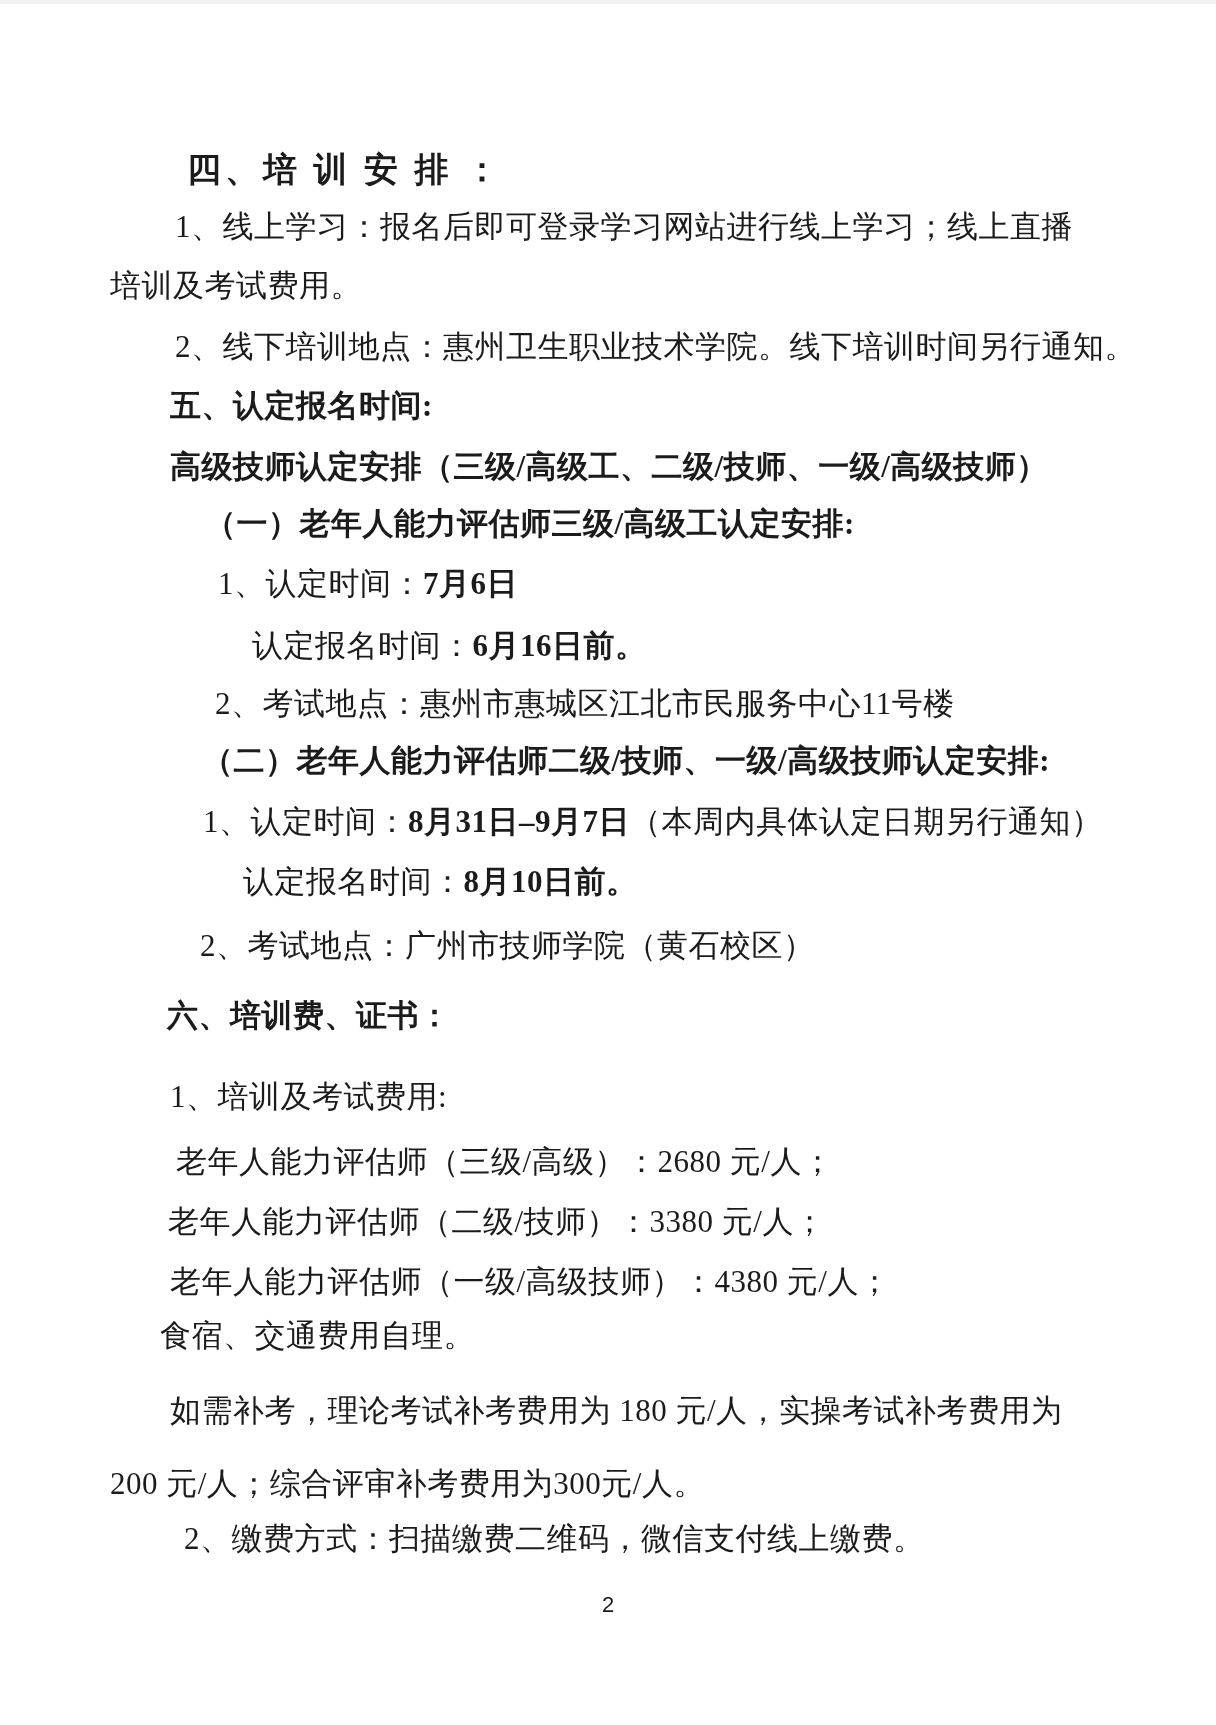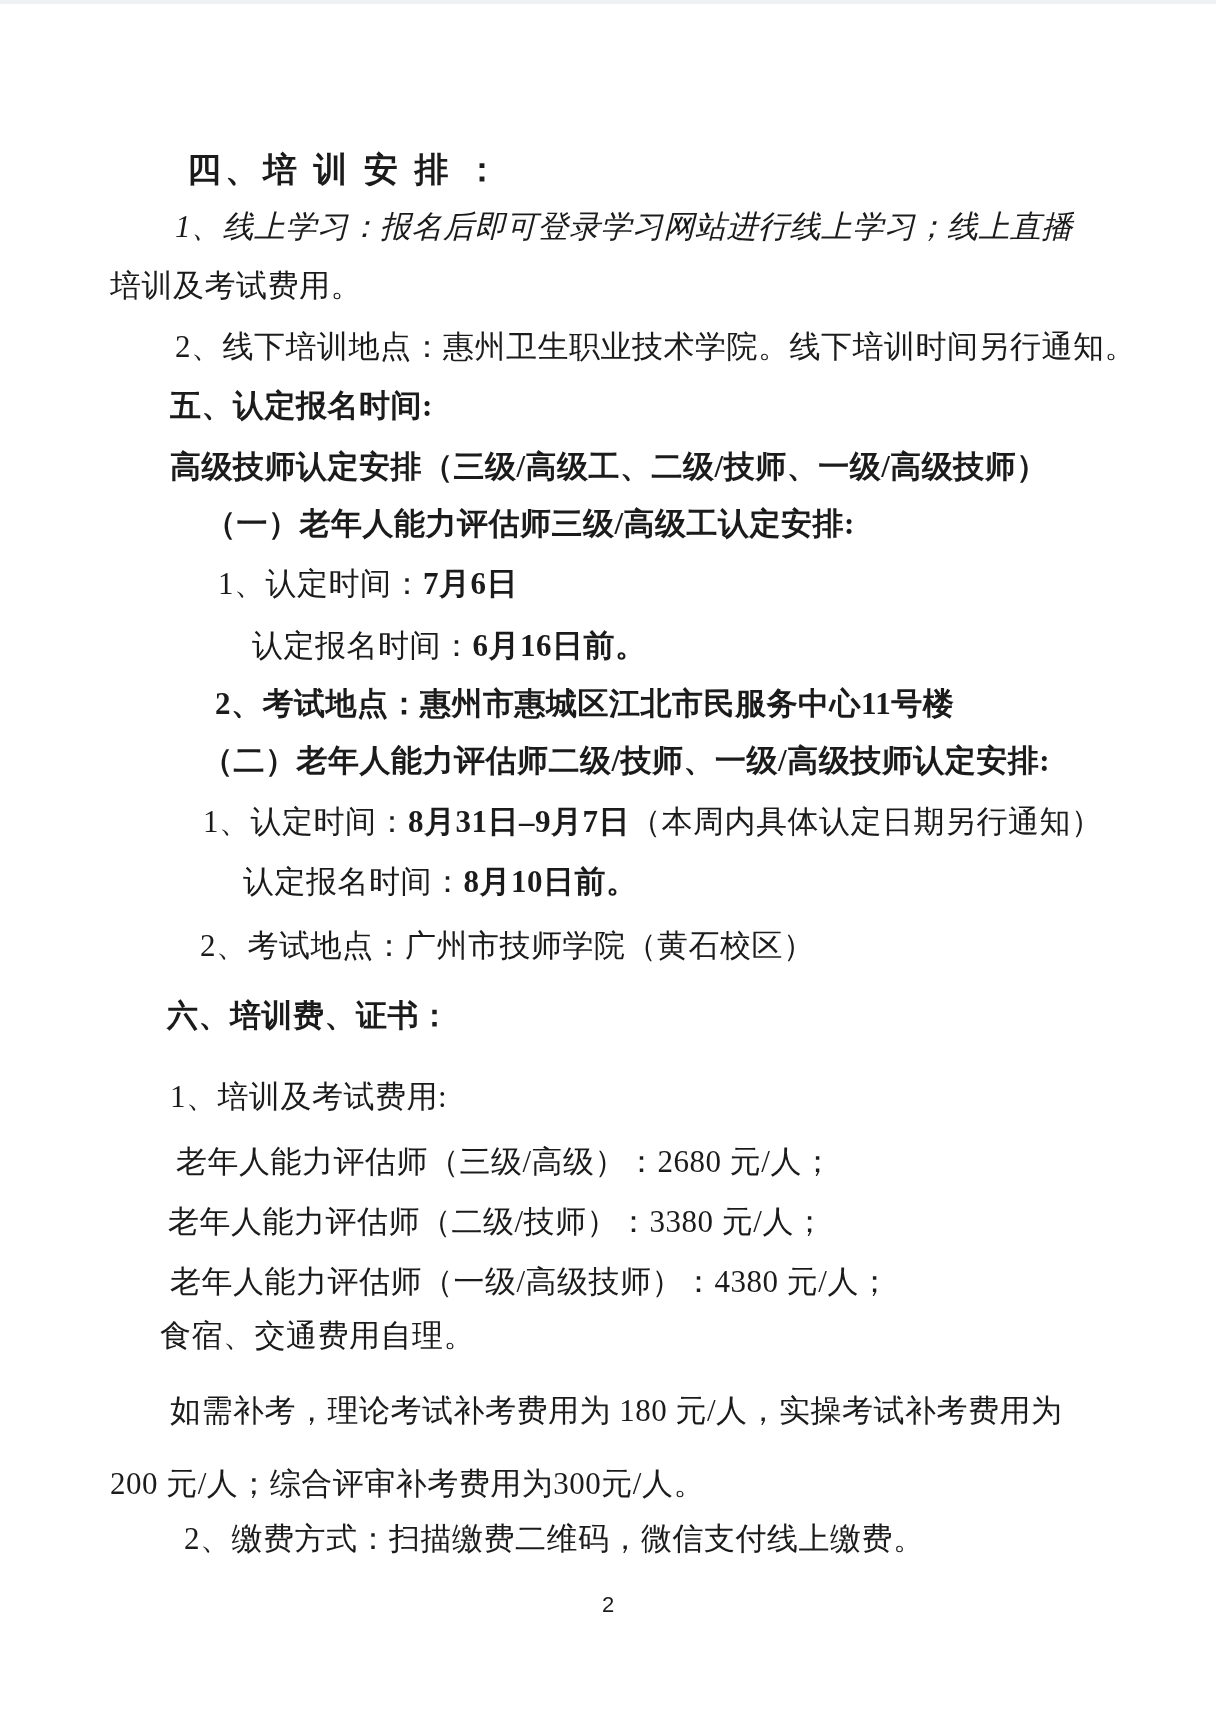--- a/index.html
+++ b/index.html
@@ -41,29 +41,29 @@
     font-family:"Liberation Sans","DejaVu Sans",sans-serif;
   }
 </style>
 </head>
 <body>
 
 <div class="page">
   <div class="top-strip"></div>
   <div class="doc" id="doc">
       <p class="heading-main" style="top: 151px; left: 174px; margin-left: 13px;"><span class="b">四、培 训 安 排 ：</span></p>
-      <p style="top: 210px; left: 175px; font-style: italic;"><span>1、线上学习：报名后即可登录学习网站进行线上学习；线上直播</span></p>
+      <p style="top: 210px; left: 175px;"><span>1、线上学习：报名后即可登录学习网站进行线上学习；线上直播</span></p>
       <p style="top: 269px; left: 110px;"><span>培训及考试费用。</span></p>
       <p style="top: 330px; left: 175px;"><span>2、线下培训地点：惠州卫生职业技术学院。线下培训时间另行通知。</span></p>
       <p style="top: 389px; left: 170px;"><span class="b">五、认定报名时间:</span></p>
       <p style="top: 450px; left: 170px;"><span class="b">高级技师认定安排（三级/高级工、二级/技师、一级/高级技师）</span></p>
       <p style="top: 507px; left: 205px;"><span class="b">（一）老年人能力评估师三级/高级工认定安排:</span></p>
       <p style="top: 567px; left: 218px;"><span>1、认定时间：</span><span class="b">7月6日</span></p>
       <p style="top: 629px; left: 252px; text-align: right;"><span>认定报名时间：</span><span class="b">6月16日前。</span></p>
-      <p style="top: 687px; left: 215px; font-weight: bold;"><span>2、考试地点：惠州市惠城区江北市民服务中心11号楼</span></p>
+      <p style="top: 687px; left: 215px;"><span>2、考试地点：惠州市惠城区江北市民服务中心11号楼</span></p>
       <p style="top: 744px; left: 202px;"><span class="b">（二）老年人能力评估师二级/技师、一级/高级技师认定安排:</span></p>
       <p style="top: 805px; left: 203px;"><span>1、认定时间：</span><span class="b">8月31日–9月7日</span><span>（本周内具体认定日期另行通知）</span></p>
       <p style="top: 865px; left: 243px;"><span>认定报名时间：</span><span class="b">8月10日前。</span></p>
       <p style="top: 929px; left: 200px;"><span>2、考试地点：广州市技师学院（黄石校区）</span></p>
       <p style="top: 999px; left: 167px;"><span class="b">六、培训费、证书：</span></p>
       <p style="top: 1080px; left: 170px;"><span>1、培训及考试费用:</span></p>
       <p style="top: 1145px; left: 160px; margin-left: 16px;"><span>老年人能力评估师（三级/高级）：2680 元/人；</span></p>
       <p style="top: 1205px; left: 168px; text-align: center;"><span>老年人能力评估师（二级/技师）：3380 元/人；</span></p>
       <p style="top: 1265px; left: 170px;"><span>老年人能力评估师（一级/高级技师）：4380 元/人；</span></p>
       <p style="top: 1319px; left: 160px;"><span>食宿、交通费用自理。</span></p>

